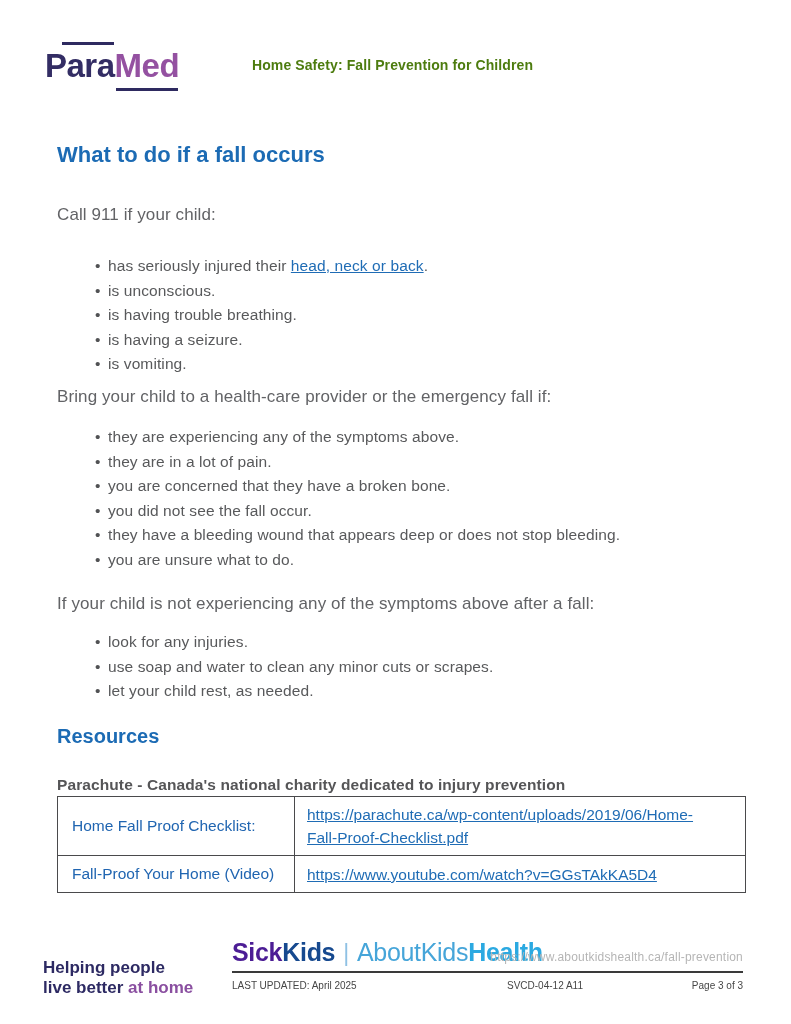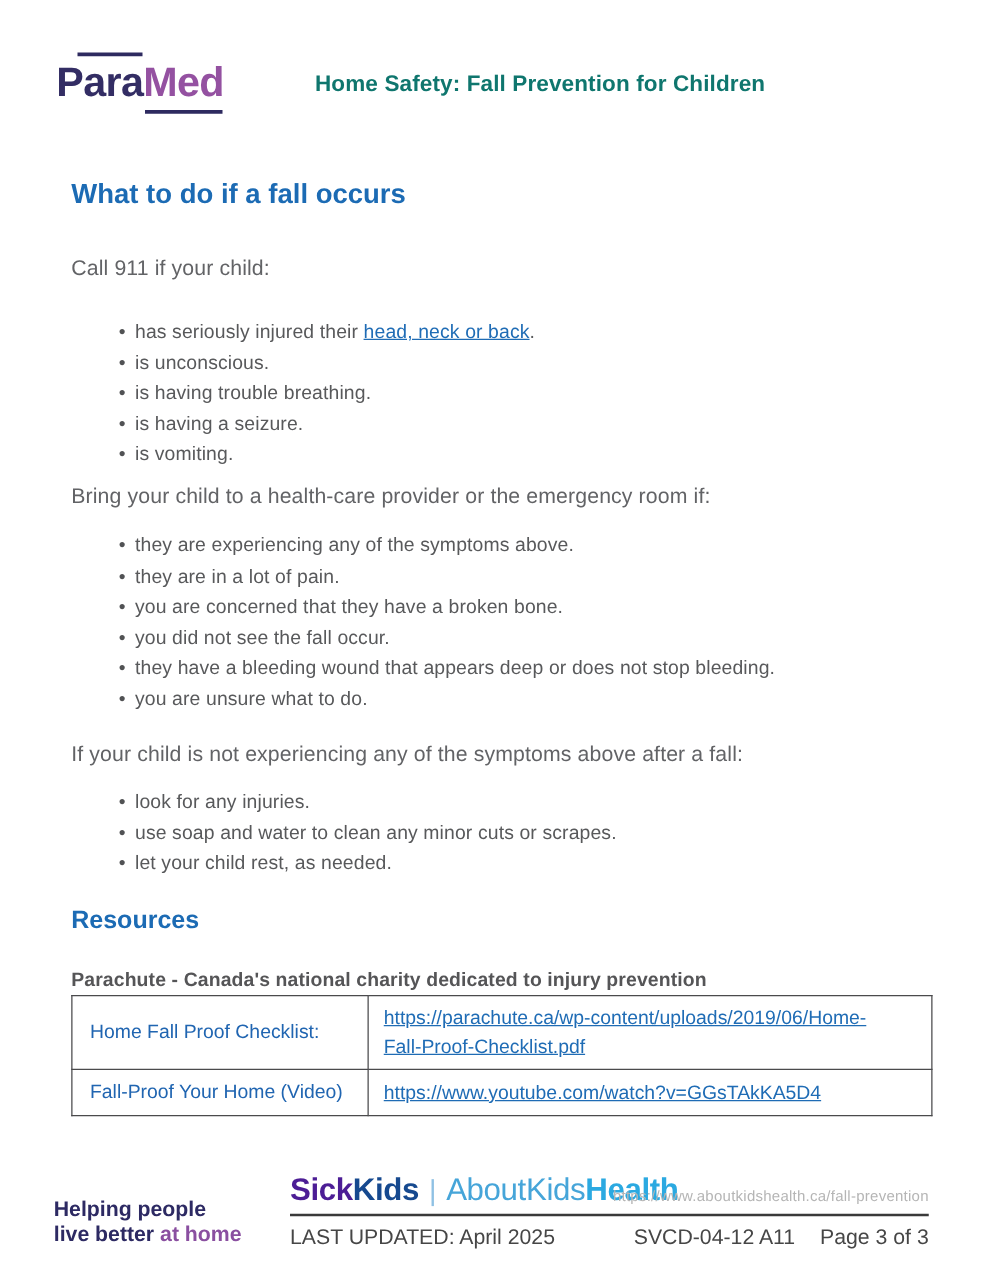--- a/index.html
+++ b/index.html
@@ -16,21 +16,21 @@
   
   .logo { position: absolute; left: 45px; top: 42px; width: 150px; height: 52px; }
   .logo .rule-top { position: absolute; left: 17px; top: 0; width: 52px; height: 3px; background: #2e2a60; }
   .logo .wordmark { position: absolute; left: 0; top: 5px; font-size: 33px; font-weight: bold; letter-spacing: -0.5px; white-space: nowrap; }
   .logo .part-para { color: #332d64; }
   .logo .part-med { color: #9451a1; }
   .logo .rule-bottom { position: absolute; left: 71px; top: 46px; width: 62px; height: 3px; background: #2e2a60; }
 
   .doc-title {
     position: absolute; left: 252px; top: 57px;
-    font-size: 18px; font-weight: bold; color: #0f766e;
+    font-size: 14px; font-weight: bold; color: #4d7c0f;
     letter-spacing: 0.1px;
   }
 
   
   .h-blue {
     position: absolute; left: 57px; width: 690px;
     color: #1c6bb4; font-weight: bold;
   }
   #heading-main { top: 142px; font-size: 22px; }
   #heading-resources { top: 725px; font-size: 20px; }
@@ -104,21 +104,21 @@
   .about-kids { color: #46a5d9; font-weight: normal; }
   .health { color: #2ba9e1; font-weight: bold; }
 
   .footer-url {
     position: absolute; right: 48px; top: 950px;
     font-size: 12px; color: #b5b5b5; letter-spacing: 0.2px;
   }
   .footer-rule {
     position: absolute; left: 232px; top: 971px; width: 511px; height: 2px; background: #3a3a3a;
   }
-  .footer-meta { position: absolute; top: 980px; font-size: 17px; color: #464646; }
+  .footer-meta { position: absolute; top: 980px; font-size: 10px; color: #464646; }
   #meta-updated { left: 232px; }
   #meta-code { left: 507px; }
   #meta-page { right: 48px; }
 </style>
 </head>
 <body>
 
 <div class="page">
 
   <div class="logo">
@@ -134,21 +134,21 @@
 
   <div id="lead-1" class="lead">Call 911 if your child:</div>
   <ul id="list-1" class="bullets">
     <li><span>has seriously injured their </span><a class="inline-link">head, neck or back</a><span>.</span></li>
     <li>is unconscious.</li>
     <li>is having trouble breathing.</li>
     <li>is having a seizure.</li>
     <li>is vomiting.</li>
   </ul>
 
-  <div id="lead-2" class="lead">Bring your child to a health-care provider or the emergency room if:</div>
+  <div id="lead-2" class="lead">Bring your child to a health-care provider or the emergency fall if:</div>
   <ul id="list-2" class="bullets">
     <li>they are experiencing any of the symptoms above.</li>
     <li>they are in a lot of pain.</li>
     <li>you are concerned that they have a broken bone.</li>
     <li>you did not see the fall occur.</li>
     <li>they have a bleeding wound that appears deep or does not stop bleeding.</li>
     <li>you are unsure what to do.</li>
   </ul>
 
   <div id="lead-3" class="lead">If your child is not experiencing any of the symptoms above after a fall:</div>

